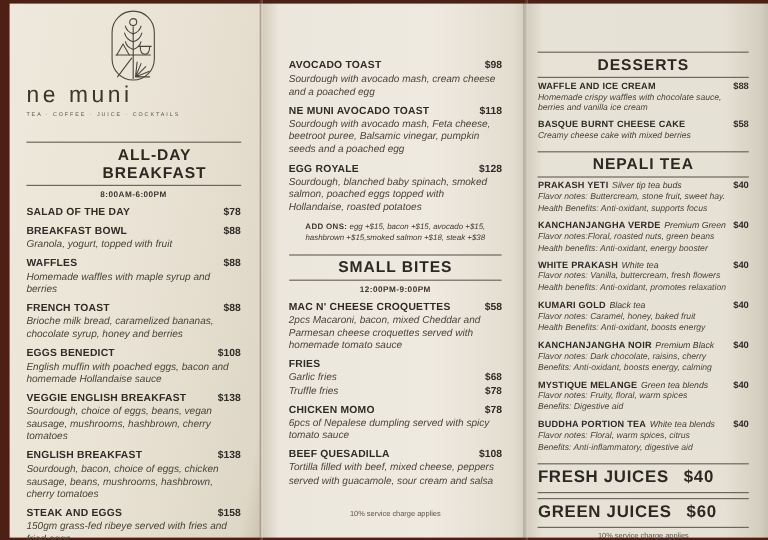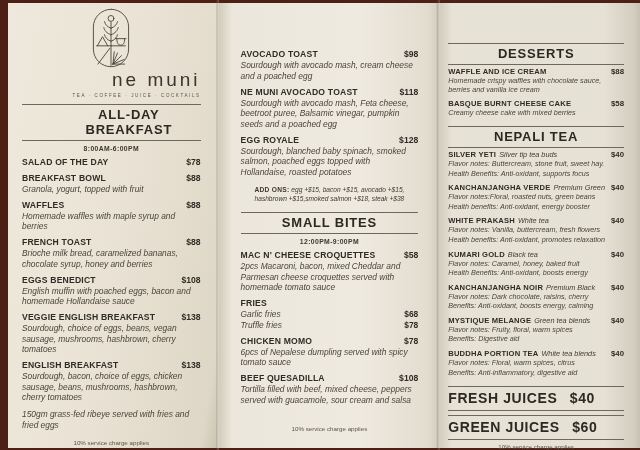--- a/index.html
+++ b/index.html
@@ -19,21 +19,21 @@
   .panel-mid {
     width:221px; padding:46px 18px 16px 24px;
     background:linear-gradient(90deg,#cfc8b8 0%,#ece7dc 7%,#efeae0 65%,#e3ddd0 96%,#d8d1c2 100%);
   }
   .panel-right {
     flex:1; padding:36px 16px 5px 12px;
     background:linear-gradient(90deg,#cdc6b8 0%,#e7e2d6 8%,#e6e1d5 82%,#d4cec0 97%,#c8c1b2 100%);
   }
 
   
-  .brand { text-align:right; margin-bottom:2px; }
+  .brand { text-align:left; margin-bottom:16px; }
   .logo-svg { display:block; margin:0 auto; }
   .brand-name { font-size:19px; font-weight:400; letter-spacing:3px; color:#3a352e; margin-top:1px; }
   .brand-tagline { font-size:4.5px; letter-spacing:1.6px; color:#58524a; margin-top:2px; }
 
   
   .sec-head { text-align:center; border-top:1px solid #6e675c; border-bottom:1px solid #6e675c;
     padding:2px 0 3px; margin:4px 0 2px; }
   .sec-head .t { font-weight:bold; letter-spacing:.8px; color:#2c2822; }
   .head-xl .t { font-size:13px;margin-left:35px; }
   .head-lg .t { font-size:13px; }
@@ -157,20 +157,24 @@
         <div class="ds">Sourdough, choice of eggs, beans, vegan sausage, mushrooms, hashbrown, cherry tomatoes</div>
       </div>
       <div class="item">
         <div class="row">
           <span class="nm">ENGLISH BREAKFAST</span>
           <span class="pr">$138</span>
         </div>
         <div class="ds">Sourdough, bacon, choice of eggs, chicken sausage, beans, mushrooms, hashbrown, cherry tomatoes</div>
       </div>
       <div class="item">
+        <div class="row">
+          <span class="nm">STEAK AND EGGS</span>
+          <span class="pr">$158</span>
+        </div>
         <div class="ds">150gm grass-fed ribeye served with fries and fried eggs</div>
       </div>
 
       <div class="service-note">10% service charge applies</div>
     </div>
 
     <div class="panel panel-mid">
       <div class="item">
         <div class="row">
           <span class="nm">AVOCADO TOAST</span>
@@ -260,21 +264,21 @@
         </div>
         <div class="ds">Creamy cheese cake with mixed berries</div>
       </div>
 
       <div class="sec-head head-lg">
         <div class="t">NEPALI TEA</div>
       </div>
 
       <div class="item tea">
         <div class="row">
-          <span class="nm">SILVER YETI</span>
+          <span class="nm">PRAKASH YETI</span>
           <span class="sub">Silver tip tea buds</span>
           <span class="pr">$40</span>
         </div>
         <div class="ds">Flavor notes: Buttercream, stone fruit, sweet hay.</div>
         <div class="ds">Health Benefits: Anti-oxidant, supports focus</div>
       </div>
       <div class="item tea">
         <div class="row">
           <span class="nm">KANCHANJANGHA VERDE</span>
           <span class="sub">Premium Green</span>

